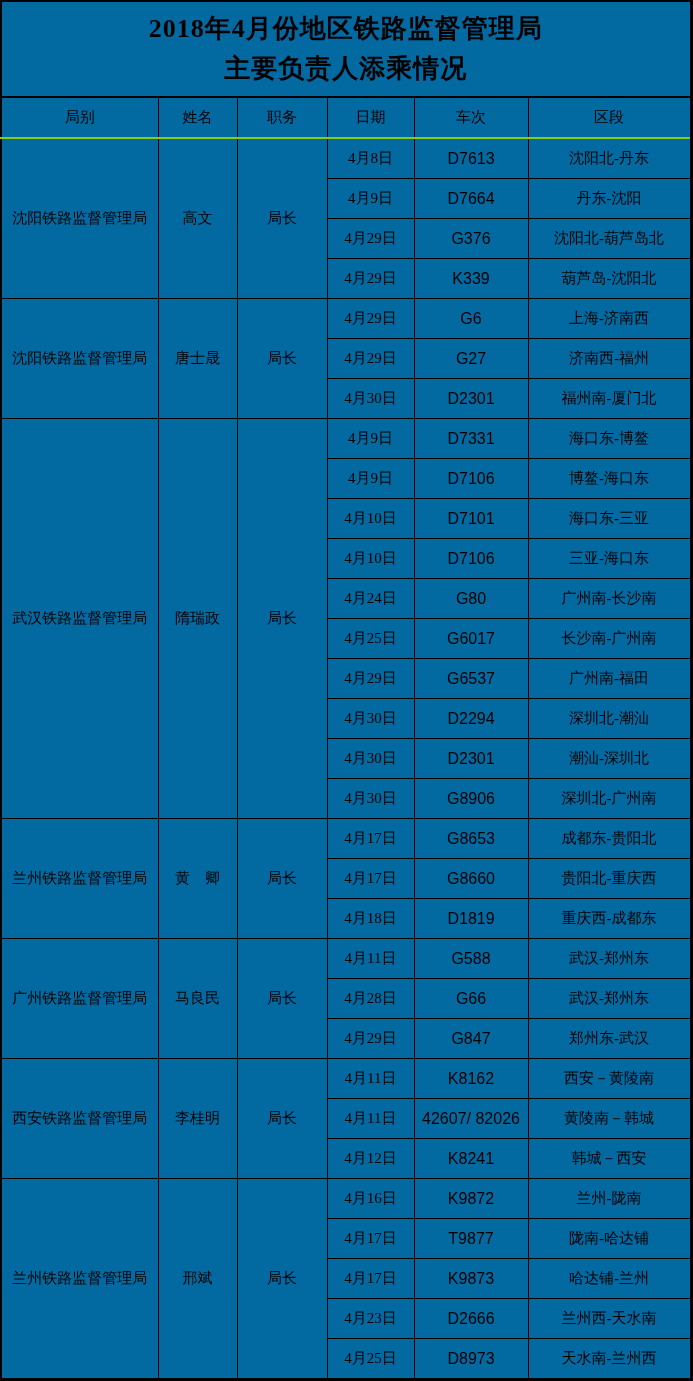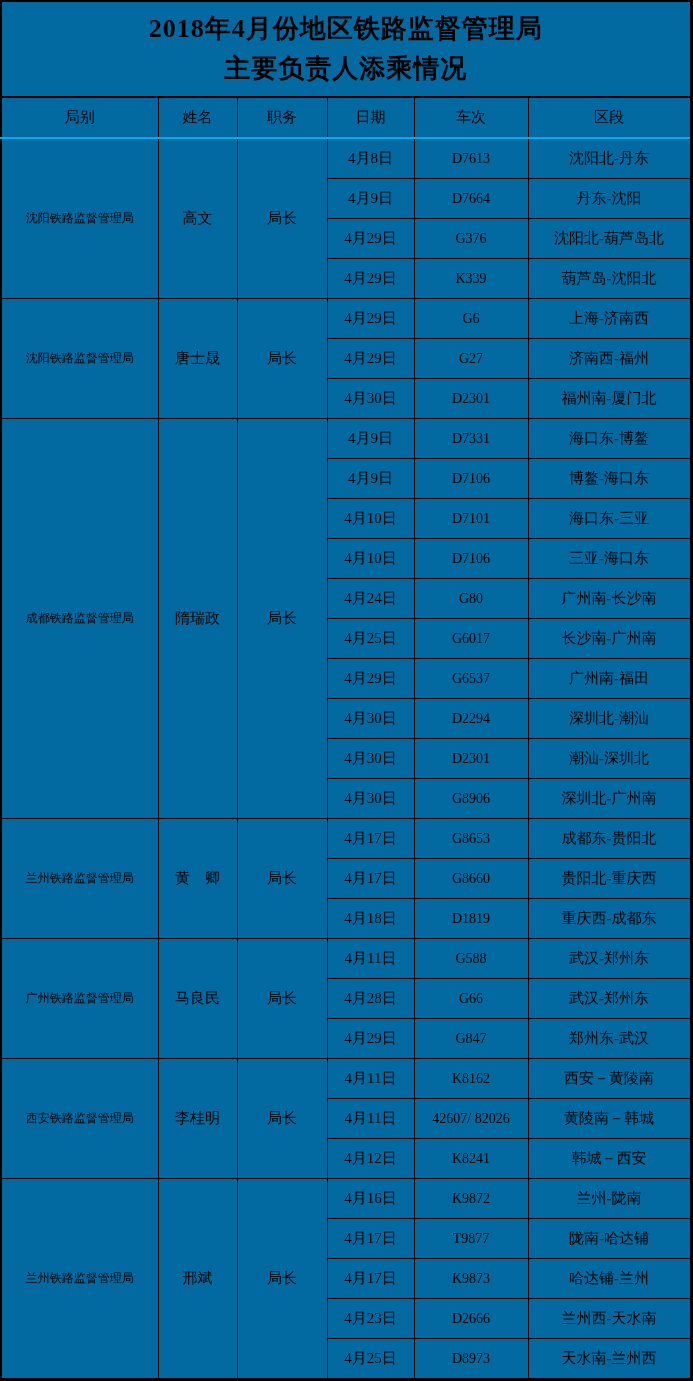--- a/index.html
+++ b/index.html
@@ -39,35 +39,35 @@
     height: 94px;
     border-bottom: 2px solid #000;
     font-size: 26px;
     font-weight: bold;
     line-height: 40px;
     letter-spacing: 1px;
     white-space: nowrap;
   }
   tr.header-row th {
     height: 39px;
-    border-bottom: 2px solid #0ea5e9;
+    border-bottom: 2px solid #84cc16;
     font-size: 15px;
     font-weight: normal;
     white-space: nowrap;
   }
   tbody td {
     height: 39px;
     font-size: 15px;
     white-space: nowrap;
   }
   td.train-cell {
-    font-size: 14px;
-    font-family: Liberation Serif, serif;
-  }
-  td.bureau-cell { font-size: 12px; }
+    font-size: 16px;
+    font-family: Liberation Sans, sans-serif;
+  }
+  td.bureau-cell { font-size: 15px; }
 </style>
 </head>
 <body>
 
 <div class="page">
   <table class="report-table">
     <colgroup>
       <col style="width:157px">
       <col style="width:79px">
       <col style="width:90px">
@@ -127,21 +127,21 @@
           <td class="date-cell">4月29日</td>
           <td class="train-cell">G27</td>
           <td class="section-cell">济南西-福州</td>
         </tr>
         <tr>
           <td class="date-cell">4月30日</td>
           <td class="train-cell">D2301</td>
           <td class="section-cell">福州南-厦门北</td>
         </tr>
         <tr>
-          <td rowspan="10" class="bureau-cell">成都铁路监督管理局</td>
+          <td rowspan="10" class="bureau-cell">武汉铁路监督管理局</td>
           <td rowspan="10" class="name-cell">隋瑞政</td>
           <td rowspan="10" class="position-cell">局长</td>
           <td class="date-cell">4月9日</td>
           <td class="train-cell">D7331</td>
           <td class="section-cell">海口东-博鳌</td>
         </tr>
         <tr>
           <td class="date-cell">4月9日</td>
           <td class="train-cell">D7106</td>
           <td class="section-cell">博鳌-海口东</td>

